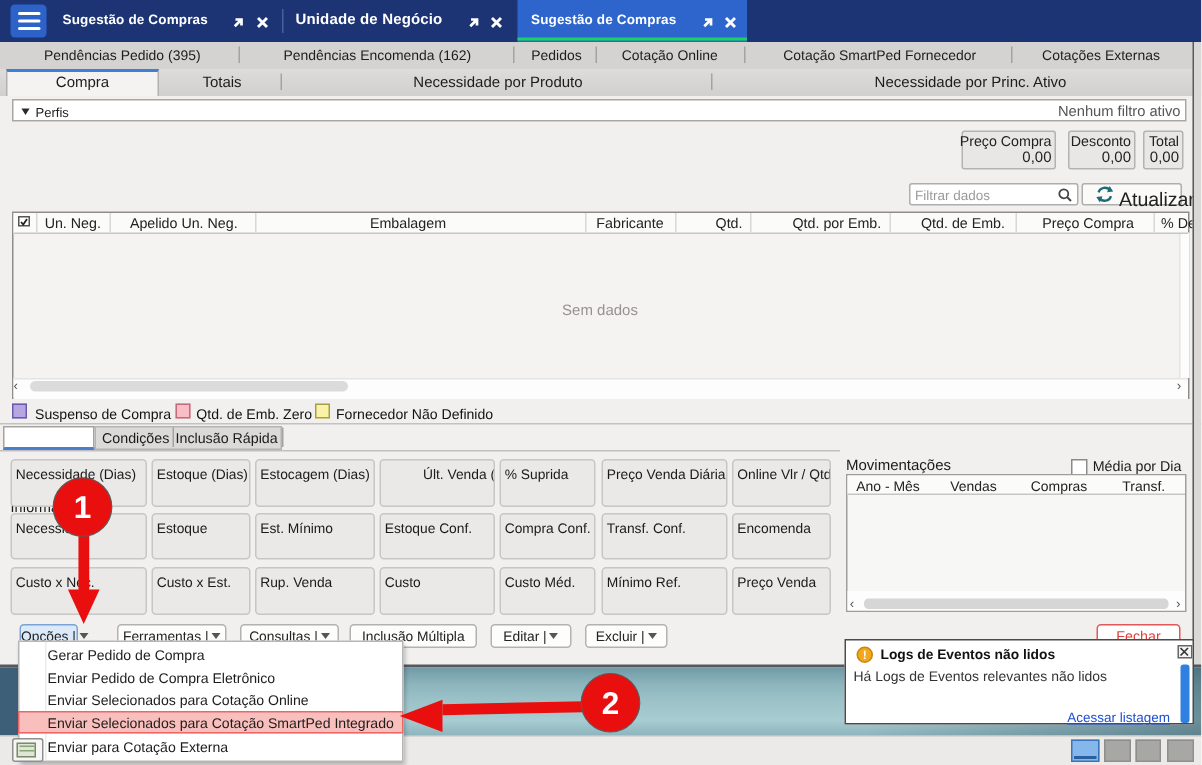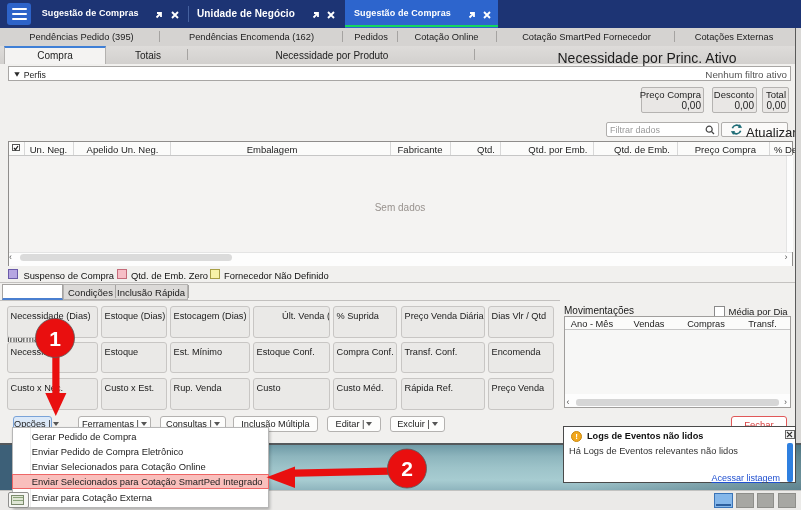--- a/index.html
+++ b/index.html
@@ -55,21 +55,21 @@
 <div class="ab" style="left:341.7px;top:31px;width:1px;height:11px;background:#a5a3a1;"></div>
 <div class="ab" style="left:396.9px;top:31px;width:1px;height:11px;background:#a5a3a1;"></div>
 <div class="ab" style="left:495.9px;top:31px;width:1px;height:11px;background:#a5a3a1;"></div>
 <div class="ab" style="left:674.4px;top:31px;width:1px;height:11px;background:#a5a3a1;"></div>
 
 <div class="ab" style="left:0;top:45.5px;width:801px;height:18.5px;background:linear-gradient(#dedcda,#d2d0ce);"></div>
 <div class="ab" style="left:4.4px;top:45.5px;width:101.4px;height:18.5px;background:#f4f3f2;border-left:1px solid #b3b1af;border-right:1px solid #b3b1af;border-top:2px solid #3f7fd6;box-sizing:border-box;"></div>
 <div class="ab ctr" style="left:55px;top:50px;font-size:10px;color:#1c1c1c;">Compra</div>
 <div class="ab ctr" style="left:148px;top:50px;font-size:10px;color:#1c1c1c;">Totais</div>
 <div class="ab ctr" style="left:332px;top:50px;font-size:10px;color:#1c1c1c;">Necessidade por Produto</div>
-<div class="ab ctr" style="left:647px;top:50px;font-size:14px;color:#1c1c1c;">Necessidade por Princ. Ativo</div>
+<div class="ab ctr" style="left:647px;top:50px;font-size:10px;color:#1c1c1c;">Necessidade por Princ. Ativo</div>
 <div class="ab" style="left:187.4px;top:49px;width:1px;height:11px;background:#a5a3a1;"></div>
 <div class="ab" style="left:473.6px;top:49px;width:1px;height:11px;background:#a5a3a1;"></div>
 
 <div class="ab" style="left:7.5px;top:65.5px;width:783px;height:15.8px;background:#fff;border:1px solid #a8a6a4;box-sizing:border-box;"></div>
 <svg class="ab" style="left:13.5px;top:71.8px;" width="6" height="5" viewBox="0 0 6 5">
       <path d="M0.3 0.3h5.4L3 4.7z" fill="#2a2a2a"></path>
     </svg>
 <div class="ab" style="left:23.7px;top:70.3px;font-size:8.7px;color:#222;">Perfis</div>
 <div class="ab" style="left:787px;top:68.8px;font-size:9.8px;color:#555;transform:translateX(-100%);white-space:nowrap;">Nenhum filtro ativo</div>
 
@@ -150,36 +150,36 @@
 <div class="ab" style="left:117px;top:286.5px;font-size:9.5px;color:#1a1a1a;">Inclusão Rápida</div>
 <div class="ab" style="left:114.5px;top:285px;width:1px;height:13px;background:#a5a3a1;"></div>
 <div class="ab" style="left:187.7px;top:285px;width:1px;height:13px;background:#a5a3a1;"></div>
 
 <div class="ab gbtn" style="left:7px;top:306px;width:91px;height:32px;">Necessidade (Dias)</div>
 <div class="ab gbtn" style="left:101px;top:306px;width:66px;height:32px;">Estoque (Dias)</div>
 <div class="ab gbtn" style="left:170px;top:306px;width:80px;height:32px;">Estocagem (Dias)</div>
 <div class="ab gbtn" style="left:253px;top:306px;width:77px;height:32px;padding-left:28px;">Últ. Venda (Dias)</div>
 <div class="ab gbtn" style="left:333px;top:306px;width:64px;height:32px;">% Suprida</div>
 <div class="ab gbtn" style="left:401px;top:306px;width:84px;height:32px;">Preço Venda Diária</div>
-<div class="ab gbtn" style="left:488px;top:306px;width:66px;height:32px;">Dias Vlr / Qtd</div>
+<div class="ab gbtn" style="left:488px;top:306px;width:66px;height:32px;">Online Vlr / Qtd</div>
 
 <div class="ab gbtn" style="left:7px;top:342px;width:91px;height:31px;">Necessidade</div>
 <div class="ab gbtn" style="left:101px;top:342px;width:66px;height:31px;">Estoque</div>
 <div class="ab gbtn" style="left:170px;top:342px;width:80px;height:31px;">Est. Mínimo</div>
 <div class="ab gbtn" style="left:253px;top:342px;width:77px;height:31px;">Estoque Conf.</div>
 <div class="ab gbtn" style="left:333px;top:342px;width:64px;height:31px;">Compra Conf.</div>
 <div class="ab gbtn" style="left:401px;top:342px;width:84px;height:31px;">Transf. Conf.</div>
 <div class="ab gbtn" style="left:488px;top:342px;width:66px;height:31px;">Encomenda</div>
 
 <div class="ab gbtn" style="left:7px;top:378px;width:91px;height:32px;">Custo x Nec.</div>
 <div class="ab gbtn" style="left:101px;top:378px;width:66px;height:32px;">Custo x Est.</div>
 <div class="ab gbtn" style="left:170px;top:378px;width:80px;height:32px;">Rup. Venda</div>
 <div class="ab gbtn" style="left:253px;top:378px;width:77px;height:32px;">Custo</div>
 <div class="ab gbtn" style="left:333px;top:378px;width:64px;height:32px;">Custo Méd.</div>
-<div class="ab gbtn" style="left:401px;top:378px;width:84px;height:32px;">Rápida Ref.</div>
+<div class="ab gbtn" style="left:401px;top:378px;width:84px;height:32px;">Mínimo Ref.</div>
 <div class="ab gbtn" style="left:488px;top:378px;width:66px;height:32px;">Preço Venda</div>
 
 <div class="ab" style="left:564px;top:304.5px;font-size:10px;color:#1a1a1a;">Movimentações</div>
 <div class="ab" style="left:714px;top:306px;width:11px;height:11px;background:#fff;border:1px solid #8a8a8a;box-sizing:border-box;"></div>
 <div class="ab" style="left:728.5px;top:306px;font-size:9.5px;color:#1a1a1a;">Média por Dia</div>
 <div class="ab" style="left:563.5px;top:315.5px;width:227.5px;height:92.5px;background:#f7f7f6;border:1px solid #a09e9c;box-sizing:border-box;"></div>
     <div class="ab" style="left:564.5px;top:394px;width:225.5px;height:13px;background:#fdfdfd;"></div>
 <div class="ab" style="left:564.5px;top:316.5px;width:225.5px;height:12px;border-bottom:1px solid #c6c6c6;background:#fbfbfa;"></div>
 <div class="ab ctr" style="left:592px;top:318.5px;font-size:9.3px;color:#222;">Ano - Mês</div>
 <div class="ab ctr" style="left:649px;top:318.5px;font-size:9.3px;color:#222;">Vendas</div>

